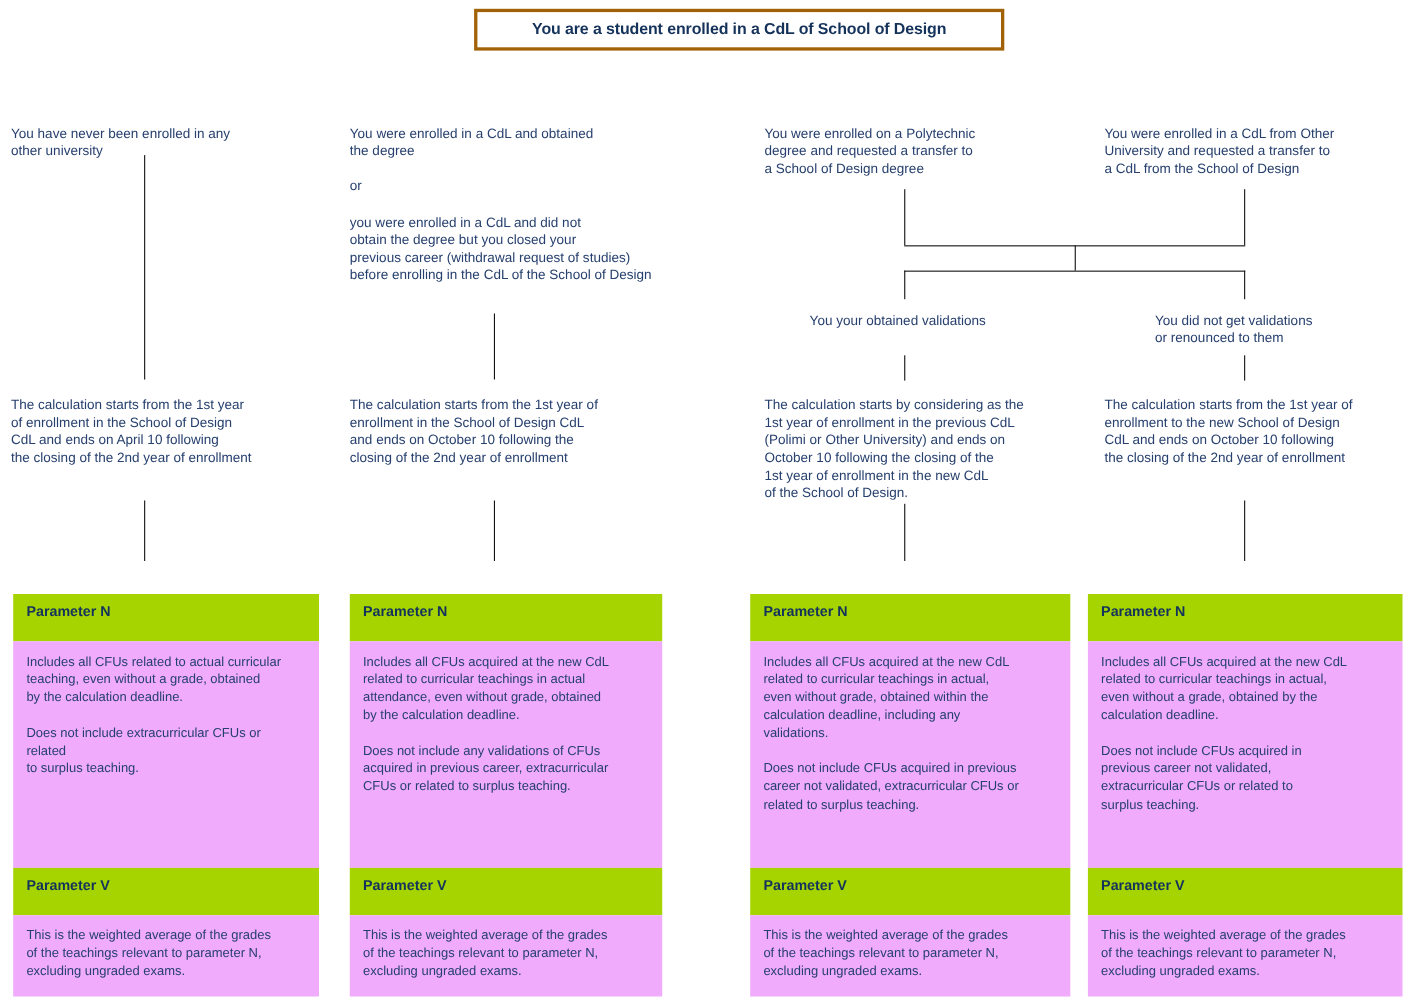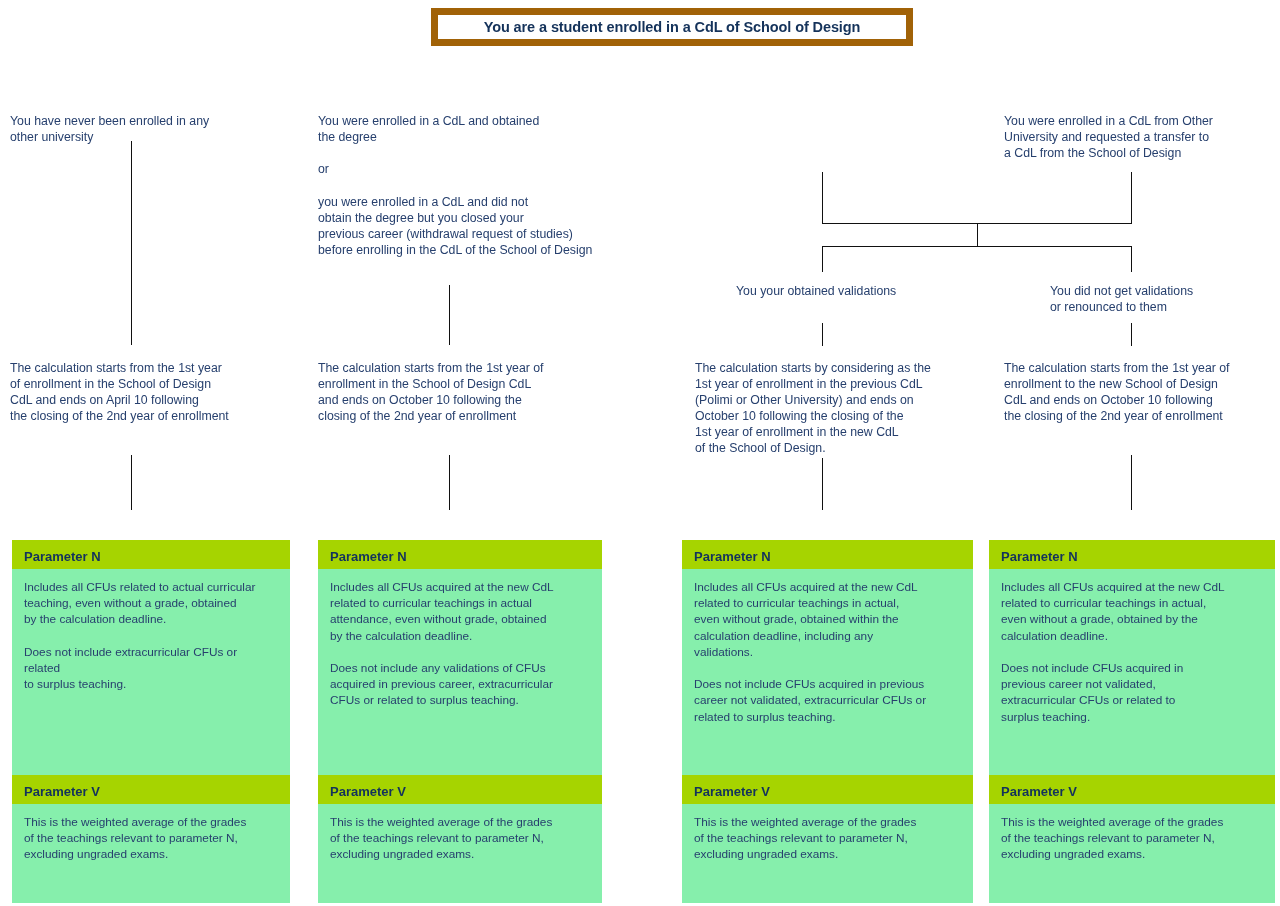--- a/index.html
+++ b/index.html
@@ -15,21 +15,21 @@
     overflow: hidden;
   }
 
   .canvas { position: absolute; inset: 0; }
 
   
   .title-box {
     position: absolute;
     left: 431px; top: 8px;
     width: 482px; height: 38px;
-    border: 7px solid #a16207;
+    border: 3px solid #a16207;
     background: #ffffff;
     display: flex; align-items: center; justify-content: center;
     text-align: center;
   }
   .title-box span {
     font-size: 14.5px;
     font-weight: bold;
     color: #14325a;
     letter-spacing: -0.1px;
   }
@@ -50,27 +50,27 @@
   }
   .hline {
     position: absolute;
     height: 0; border-top: 1.6px solid #111111;
   }
 
   
   .param-col { position: absolute; }
   .param-head {
     background: #a6d400;
-    padding: 7px 10px 4px 12px;
+    padding: 7px 10px 18px 12px;
   }
   .param-head span {
     font-size: 13px; font-weight: bold; color: #13325c;
   }
   .param-body {
-    background: #86efac;
+    background: #f0abfc;
     padding: 10px 24px 12px 12px;
     font-size: 11.8px;
     line-height: 16.2px;
     color: #27406e;
     white-space: pre-line;
   }
   .param-body.n-body { }
   .param-body.v-body { }
 </style>
 </head>
@@ -86,20 +86,23 @@
 the degree</div>
 
   <div class="flow-text" style="left:10px; top:113px; width:300px;">You have never been enrolled in any
 other university</div>
   <div class="flow-text" style="left:318px; top:194px; width:330px;">you were enrolled in a CdL and did not
 obtain the degree but you closed your
 previous career (withdrawal request of studies)
 before enrolling in the CdL of the School of Design</div>
   <div class="flow-text" style="left:318px; top:161px; width:320px;">or</div>
 
+  <div class="flow-text" style="left:695px; top:113px; width:290px;">You were enrolled on a Polytechnic
+degree and requested a transfer to
+a School of Design degree</div>
 
   <div class="flow-text" style="left:1004px; top:113px; width:280px;">You were enrolled in a CdL from Other
 University and requested a transfer to
 a CdL from the School of Design</div>
 
   <div class="vline" style="left:131px; top:141px; height:204px;"></div>
   <div class="vline" style="left:449px; top:285px; height:60px;"></div>
 
   <div class="vline" style="left:822px; top:172px; height:51px;"></div>
   <div class="vline" style="left:1131px; top:172px; height:51px;"></div>

